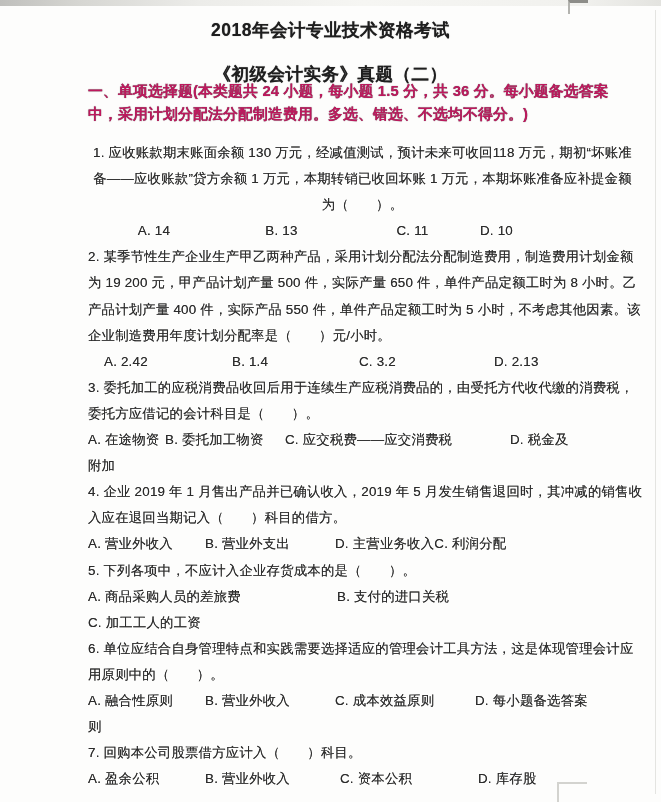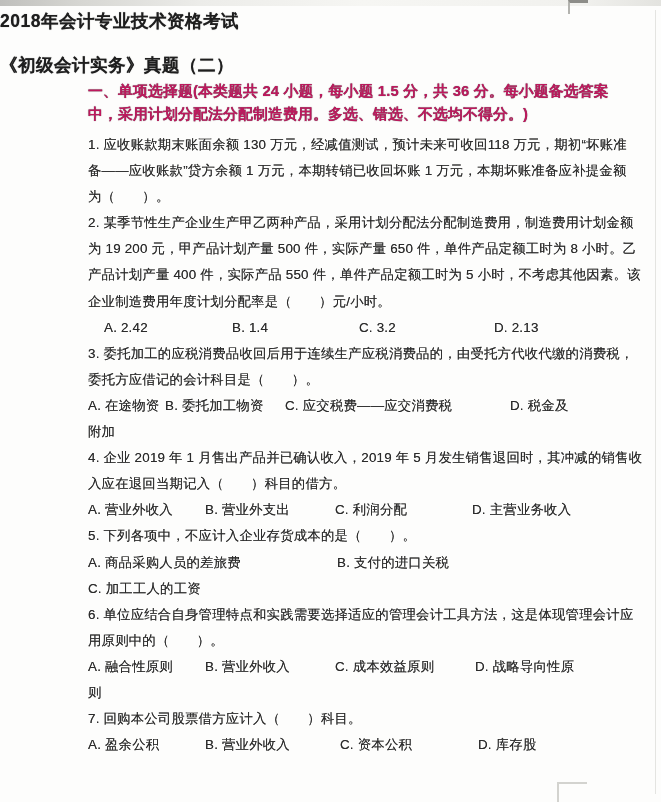--- a/index.html
+++ b/index.html
@@ -28,41 +28,42 @@
   .crop-br{
     position:absolute;left:557px;top:782px;width:28px;height:19px;
     border-top:2px solid #d3d3cf;border-left:2px solid #d3d3cf;
   }
   .right-edge{
     position:absolute;left:655px;top:10px;width:1px;height:784px;
     background:#e4e4e1;
   }
   
   .title,.subtitle{
-    position:absolute;left:0;width:661px;text-align:left;
+    position:absolute;left:0;width:661px;text-align:center;
     font-weight:bold;color:#1e1e1e;font-size:17.5px;
     letter-spacing:0.5px;
     text-shadow:0 0 0.7px rgba(30,30,30,.75);
+    margin-top:9px;
   }
   .title{top:9px;}
   .subtitle{top:53px;}
   
   .textblock{
     position:absolute;left:88px;top:80px;width:549px;
     font-size:13.4px;color:#2b2b2b;
     text-shadow:0 0 0.6px rgba(45,45,45,.7);
   }
   .intro-line{
     line-height:23px;height:23px;white-space:nowrap;
     font-weight:bold;font-size:14.8px;color:#be185d;
     text-shadow:0 0 0.8px rgba(25,25,25,.8);
     letter-spacing:0.2px;
   }
   .q{margin:0;}
-  .q-first{margin-top:6px;}
+  .q-first{margin-top:14px;text-align:center;}
   .line{
     line-height:26.1px;height:26.1px;white-space:nowrap;
     letter-spacing:0.2px;
   }
   .opt-row{display:flex;}
   .opt{display:inline-block;overflow:visible;white-space:nowrap;}
 </style>
 </head>
 <body>
 
@@ -77,20 +78,26 @@
 
   <div class="textblock">
 
     <div class="intro-line">一、单项选择题(本类题共 24 小题，每小题 1.5 分，共 36 分。每小题备选答案</div>
     <div class="intro-line">中，采用计划分配法分配制造费用。多选、错选、不选均不得分。)</div>
 
     <div class="q q-first">
       <div class="line">1. 应收账款期末账面余额 130 万元，经减值测试，预计未来可收回118 万元，期初“坏账准</div>
       <div class="line">备——应收账款”贷方余额 1 万元，本期转销已收回坏账 1 万元，本期坏账准备应补提金额</div>
       <div class="line">为（　　）。</div>
+      <div class="line opt-row">
+        <span class="opt" style="width:128px;margin-left:2px">A. 14</span>
+        <span class="opt" style="width:127px">B. 13</span>
+        <span class="opt" style="width:135px">C. 11</span>
+        <span class="opt">D. 10</span>
+      </div>
     </div>
 
     <div class="q">
       <div class="line">2. 某季节性生产企业生产甲乙两种产品，采用计划分配法分配制造费用，制造费用计划金额</div>
       <div class="line">为 19 200 元，甲产品计划产量 500 件，实际产量 650 件，单件产品定额工时为 8 小时。乙</div>
       <div class="line">产品计划产量 400 件，实际产品 550 件，单件产品定额工时为 5 小时，不考虑其他因素。该</div>
       <div class="line">企业制造费用年度计划分配率是（　　）元/小时。</div>
       <div class="line opt-row">
         <span class="opt" style="width:128px;margin-left:16px">A. 2.42</span>
         <span class="opt" style="width:127px">B. 1.4</span>
@@ -110,22 +117,22 @@
       </div>
       <div class="line">附加</div>
     </div>
 
     <div class="q">
       <div class="line">4. 企业 2019 年 1 月售出产品并已确认收入，2019 年 5 月发生销售退回时，其冲减的销售收</div>
       <div class="line">入应在退回当期记入（　　）科目的借方。</div>
       <div class="line opt-row">
         <span class="opt" style="width:117px">A. 营业外收入</span>
         <span class="opt" style="width:130px">B. 营业外支出</span>
+        <span class="opt">D. 主营业务收入</span>
         <span class="opt" style="width:137px">C. 利润分配</span>
-        <span class="opt">D. 主营业务收入</span>
       </div>
     </div>
 
     <div class="q">
       <div class="line">5. 下列各项中，不应计入企业存货成本的是（　　）。</div>
       <div class="line opt-row">
         <span class="opt" style="width:249px">A. 商品采购人员的差旅费</span>
         <span class="opt">B. 支付的进口关税</span>
       </div>
       <div class="line opt-row">
@@ -133,21 +140,21 @@
       </div>
     </div>
 
     <div class="q">
       <div class="line">6. 单位应结合自身管理特点和实践需要选择适应的管理会计工具方法，这是体现管理会计应</div>
       <div class="line">用原则中的（　　）。</div>
       <div class="line opt-row">
         <span class="opt" style="width:117px">A. 融合性原则</span>
         <span class="opt" style="width:130px">B. 营业外收入</span>
         <span class="opt" style="width:140px">C. 成本效益原则</span>
-        <span class="opt">D. 战略导向性原</span>
+        <span class="opt">D. 每小题备选答案</span>
       </div>
       <div class="line">则</div>
     </div>
 
     <div class="q">
       <div class="line">7. 回购本公司股票借方应计入（　　）科目。</div>
       <div class="line opt-row">
         <span class="opt" style="width:117px">A. 盈余公积</span>
         <span class="opt" style="width:135px">B. 营业外收入</span>
         <span class="opt" style="width:138px">C. 资本公积</span>

